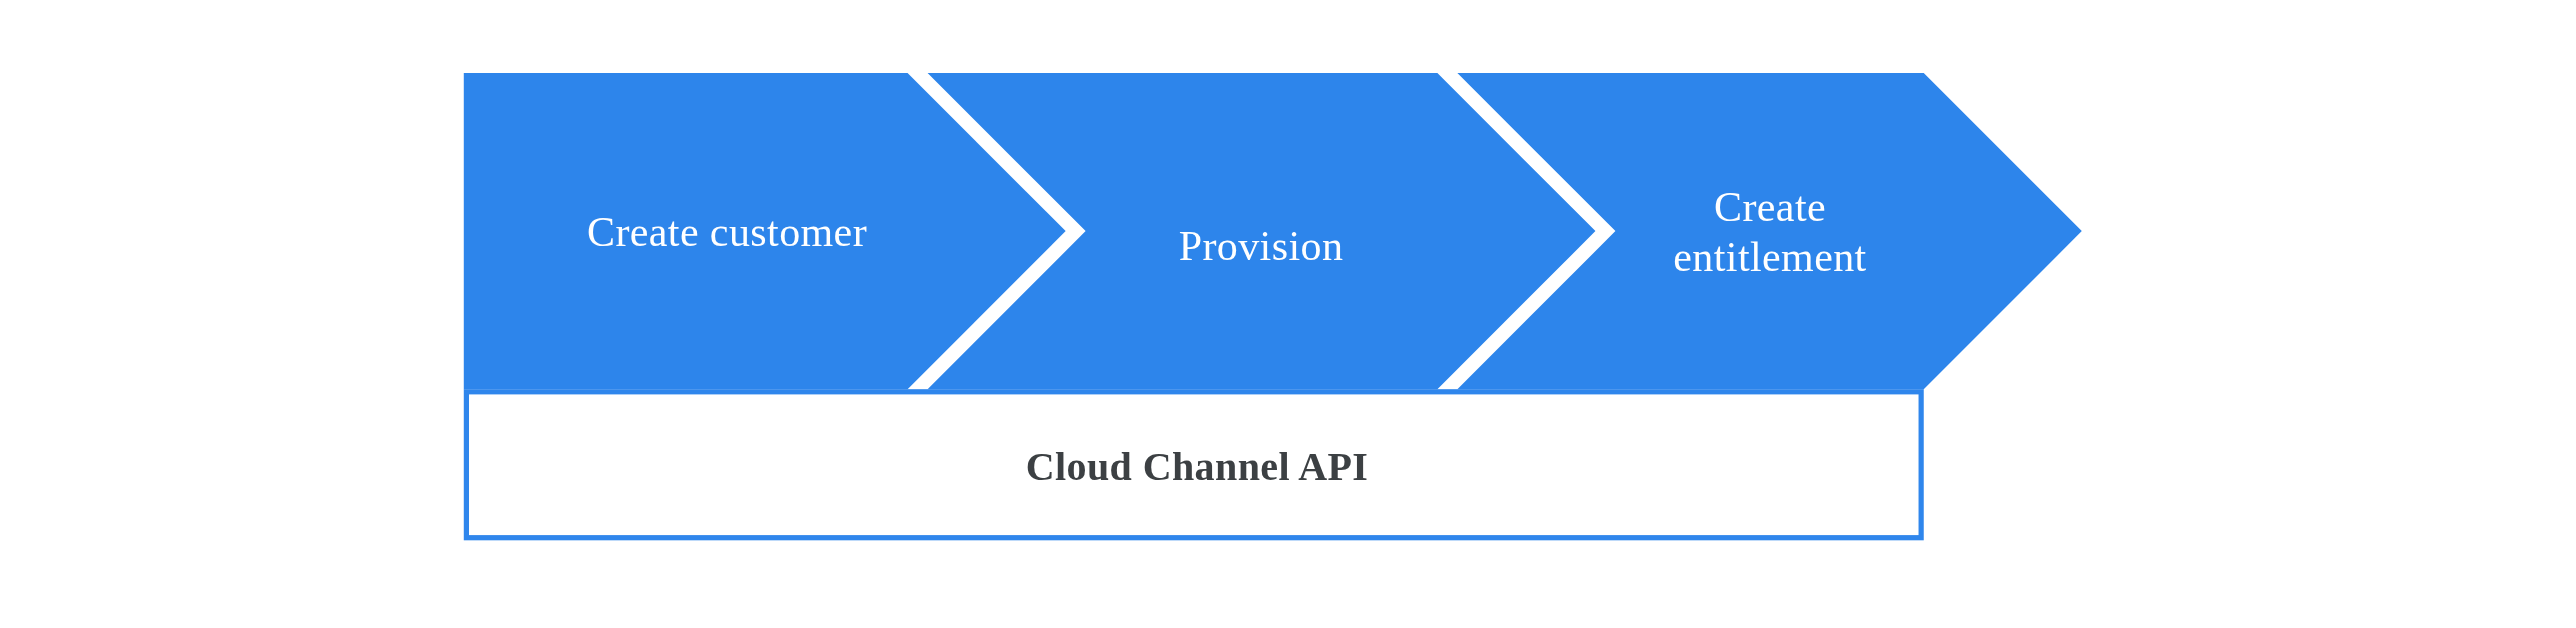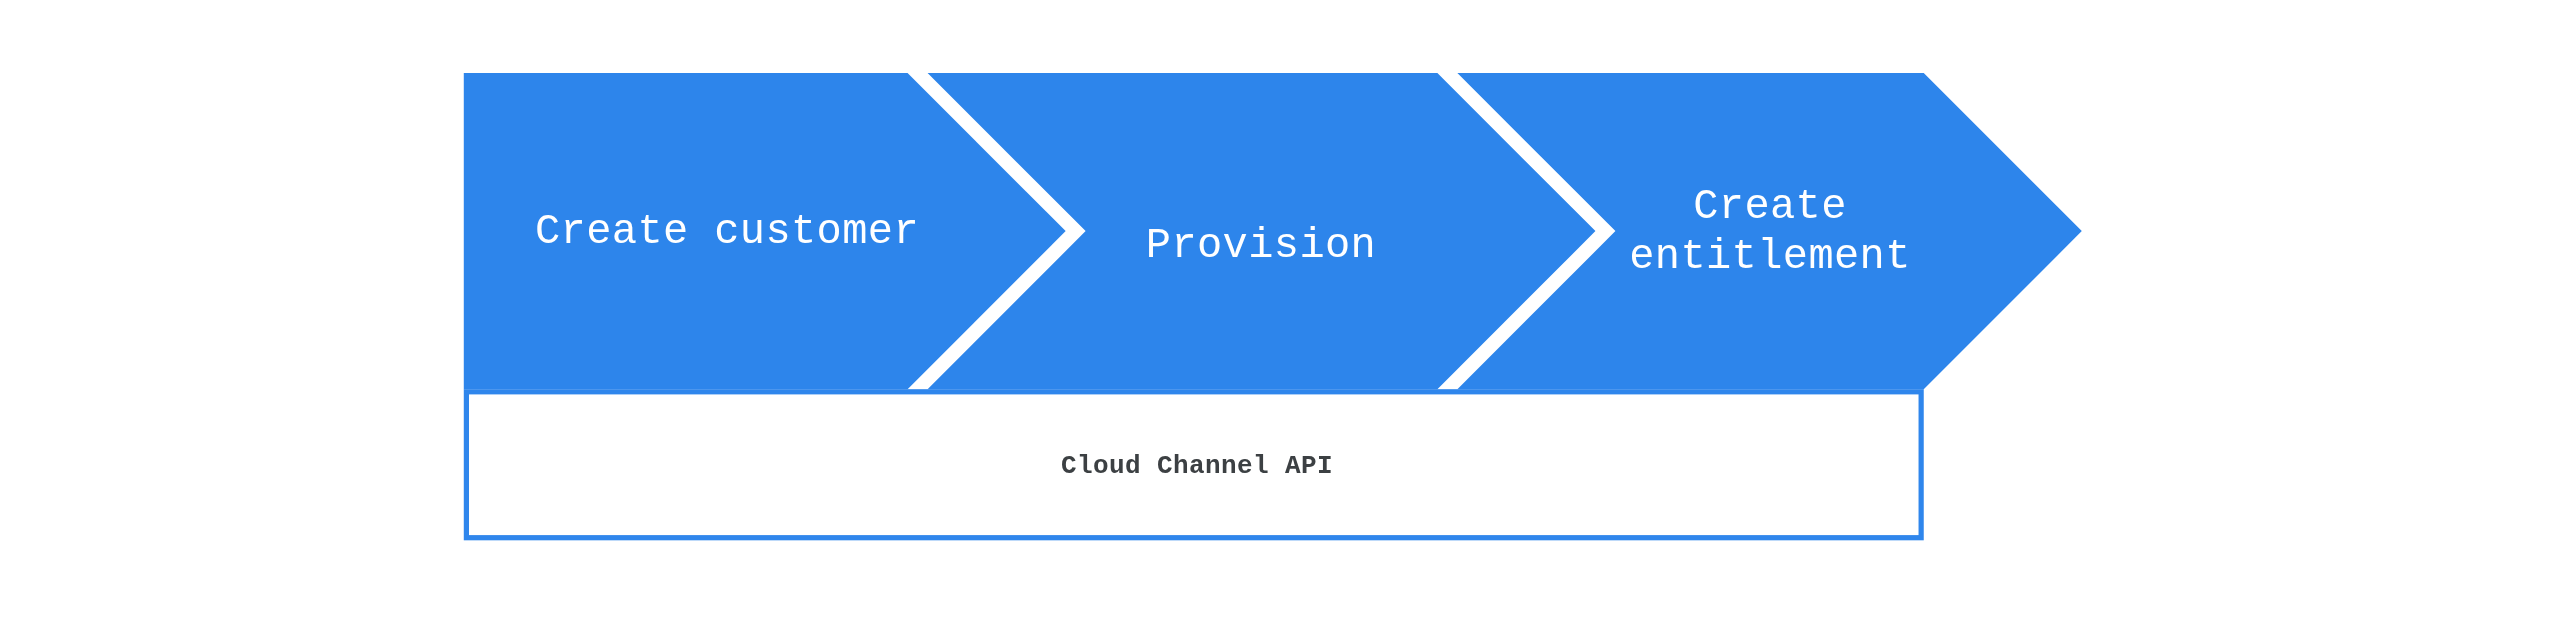--- a/index.html
+++ b/index.html
@@ -5,21 +5,21 @@
   html, body {
     margin: 0;
     padding: 0;
     background: #ffffff;
   }
   .stage {
     position: relative;
     width: 2576px;
     height: 584px;
     background: var(--page-background, #ffffff);
-    font-family: Liberation Mono, monospace;
+    font-family: Liberation Serif, serif;
     overflow: hidden;
   }
   .stage svg {
     position: absolute;
     left: 0;
     top: 0;
     width: 2576px;
     height: 629px;
     display: block;
   }
@@ -45,21 +45,21 @@
   }
   .step-line {
     display: block;
   }
   .api-label {
     position: absolute;
     left: 1197px;
     top: 466px;
     transform: translate(-50%, -50%);
     color: var(--base-text, #3C4043);
-    font-size: 26px;
+    font-size: 40px;
     font-weight: 700;
     text-align: center;
     white-space: nowrap;
     letter-spacing: 0.4px;
   }
 </style>
 </head>
 <body>
 
 <div class="stage">

